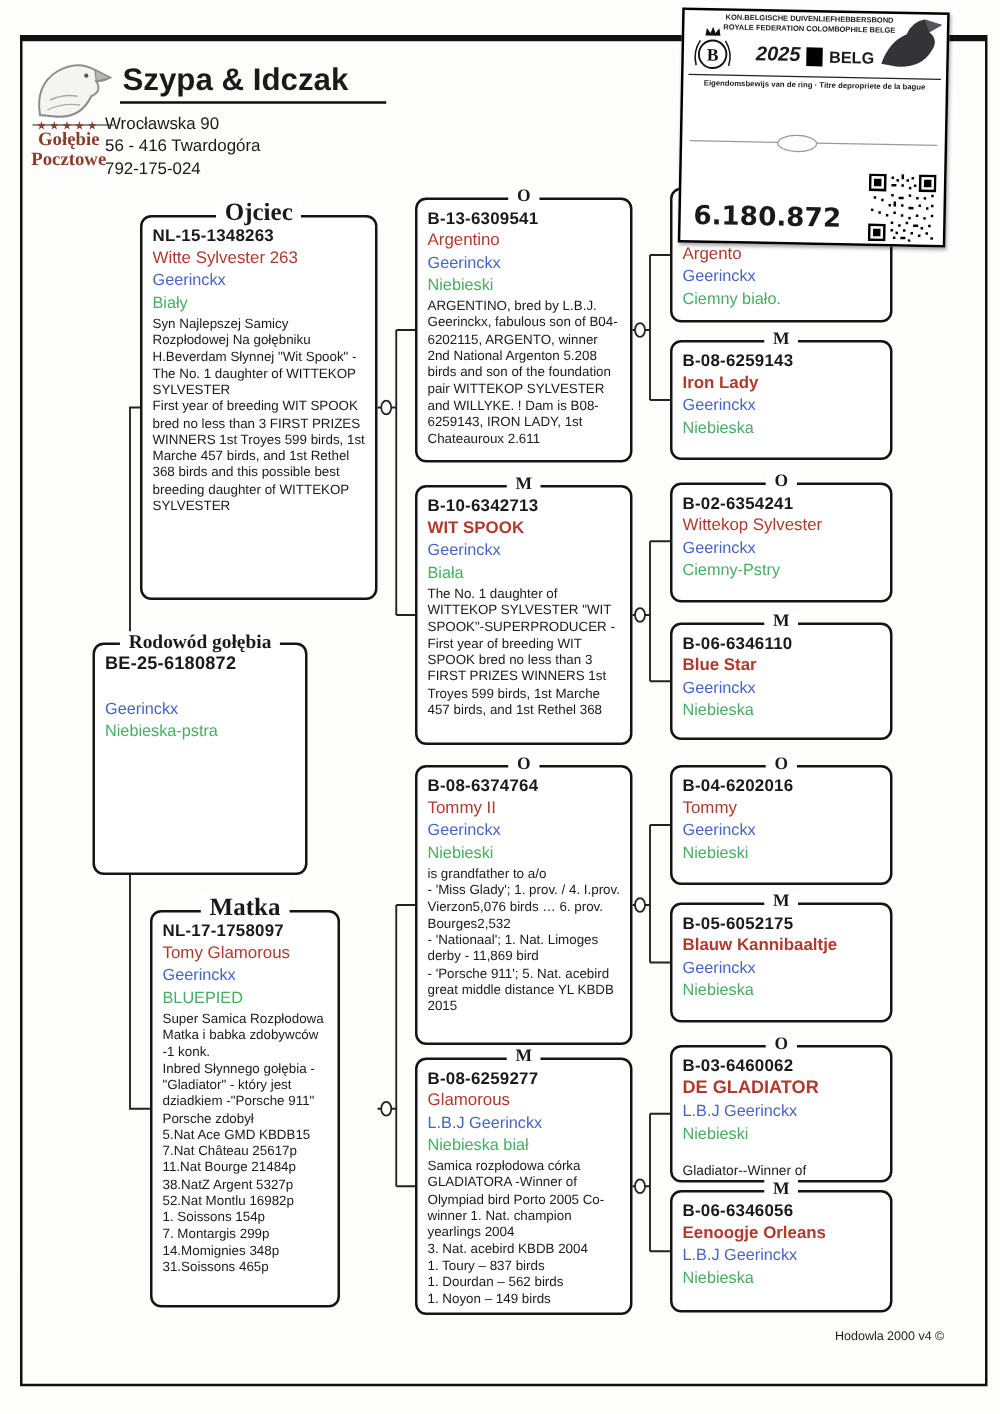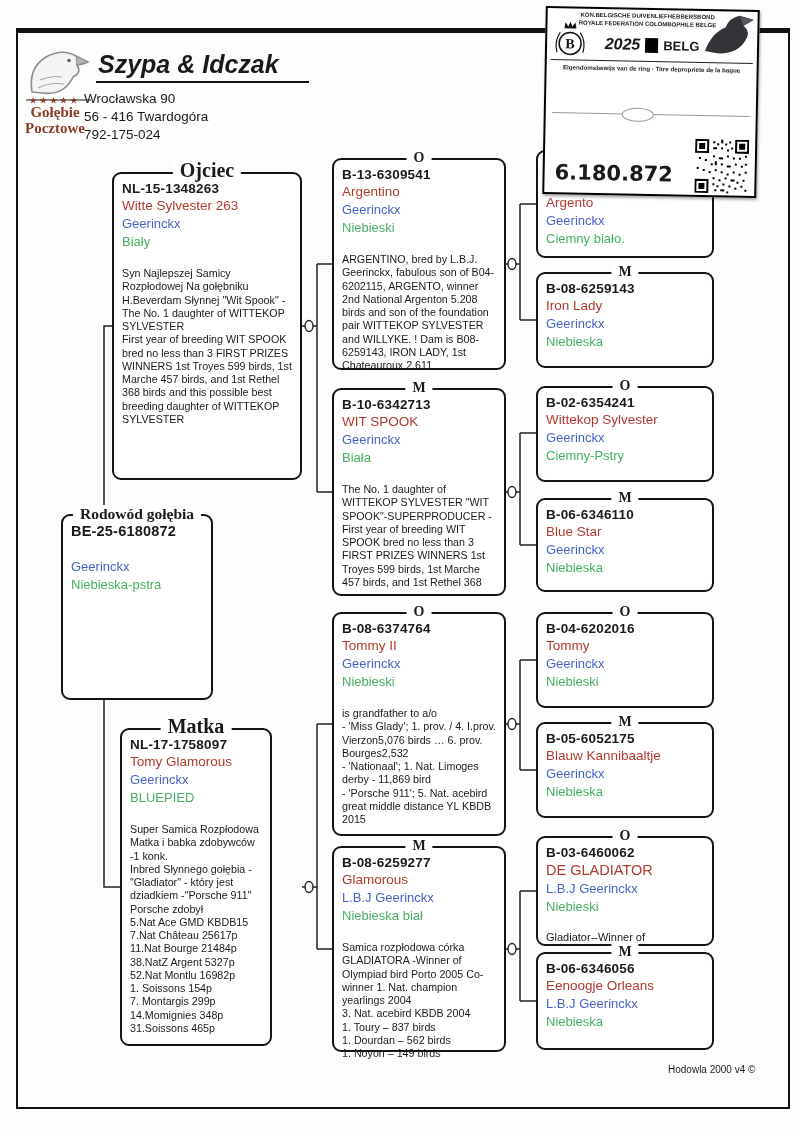--- a/index.html
+++ b/index.html
@@ -6,32 +6,32 @@
   body{width:800px;height:1131px;position:relative;background:#fdfdfb;font-family:"Liberation Sans",sans-serif;color:#1a1a1a;overflow:hidden;}
   .frame{position:absolute;left:16px;top:28px;width:770px;height:1074px;border:2px solid #101010;border-top-width:5px;pointer-events:none;z-index:0;}
   .connectors{position:absolute;left:0;top:0;z-index:1;}
   .pbox{position:absolute;background:#fff;border:2px solid #141414;border-radius:9px;box-sizing:border-box;padding:7px 8px 4px;z-index:2;}
   .tag{position:absolute;left:50%;transform:translateX(-50%);background:#fff;padding:0 7px;font-family:"Liberation Serif",serif;font-weight:bold;white-space:nowrap;}
   .tag.big{top:-15px;font-size:20px;}
   .tag.med{top:-11px;font-size:15.5px;}
   .tag.small{top:-10px;font-size:14px;}
   .ring{font-size:13.5px;font-weight:bold;letter-spacing:.2px;}
   .name{font-size:13.5px;color:#b03a2e;margin-top:2px;}
-  .name.bold{font-weight:normal;}
+  .name.bold{font-weight:bold;}
   .name.big{font-size:14.5px;}
   .breeder{font-size:13px;color:#4863c8;margin-top:3px;}
   .pcolor{font-size:13px;color:#46ae63;margin-top:3px;}
-  .desc{font-size:10.7px;line-height:1.24;margin-top:18px;white-space:pre-line;}
+  .desc{font-size:10.7px;line-height:1.24;margin-top:4px;white-space:pre-line;}
   .note{font-size:11px;margin-top:17px;}
   .subject .ring{font-size:14.5px;}
   .subject .breeder{margin-top:20px;}
   .subject .desc{font-size:11.5px;margin-top:9px;}
   .gg-first .ring{display:block;height:14px;margin-bottom:22px;}
   
-  .brand{position:absolute;left:96px;top:50px;font-size:25px;font-weight:bold;border-bottom:2.5px solid #111;padding:0 30px 2px 2px;z-index:2;font-style:italic;}
+  .brand{position:absolute;left:96px;top:50px;font-size:25px;font-weight:bold;border-bottom:2.5px solid #111;padding:0 30px 2px 2px;z-index:2;}
   .addr{position:absolute;left:84px;top:90px;font-size:13.5px;line-height:1.32;z-index:2;}
   .logo-block{position:absolute;left:8px;top:97px;width:94px;text-align:center;color:#8a3c2c;z-index:2;font-family:"Liberation Serif",serif;font-weight:bold;}
   .logo-block .stars{font-size:8px;letter-spacing:3px;line-height:1;}
   .logo-block .l1,.logo-block .l2{font-size:15px;line-height:1.05;}
   .eagle{position:absolute;left:24px;top:46px;z-index:2;}
   
   .sticker{position:absolute;left:544px;top:8px;width:214px;height:188px;background:#fff;border:2px solid #000;box-sizing:border-box;z-index:6;transform:rotate(1.1deg);box-shadow:1px 2px 3px rgba(0,0,0,.35);}
   .sticker .fed{margin-top:3px;text-align:center;font-size:6px;font-weight:bold;line-height:1.3;padding:0 40px 0 30px;}
   .sticker .year-row{position:absolute;left:0;top:26px;width:100%;display:flex;justify-content:center;align-items:center;gap:5px;}
   .sticker .year{font-size:16px;font-weight:bold;font-style:italic;}
@@ -120,21 +120,21 @@
     <rect width="27" height="27" fill="#fff"></rect>
     <g fill="#000">
       <path fill-rule="evenodd" d="M0,0h7v7h-7z M1,1v5h5v-5z M2,2h3v3h-3z"></path>
       <path fill-rule="evenodd" d="M20,0h7v7h-7z M21,1v5h5v-5z M22,2h3v3h-3z"></path>
       <path fill-rule="evenodd" d="M0,20h7v7h-7z M1,21v5h5v-5z M2,22h3v3h-3z"></path>
       <path d="M9,1h1v1h-1z M11,2h1v1h-1z M13,0h1v2h-1z M15,2h1v1h-1z M17,1h1v1h-1z M9,4h2v1h-2z M13,4h1v1h-1z M16,5h1v1h-1z M18,4h1v1h-1z M9,8h1v1h-1z M12,9h2v1h-2z M16,8h1v1h-1z M19,9h1v1h-1z M22,9h1v1h-1z M25,8h1v1h-1z M2,9h1v1h-1z M5,10h1v1h-1z M8,12h1v1h-1z M10,11h1v2h-1z M13,12h1v1h-1z M16,13h2v1h-2z M20,12h1v1h-1z M23,13h1v1h-1z M25,12h1v1h-1z M1,14h1v1h-1z M4,15h1v1h-1z M7,16h1v1h-1z M10,15h1v1h-1z M13,16h1v1h-1z M16,17h1v1h-1z M19,16h1v1h-1z M22,17h1v1h-1z M25,16h1v1h-1z M9,19h1v1h-1z M12,20h1v1h-1z M15,19h1v1h-1z M18,20h2v1h-2z M21,21h1v1h-1z M24,20h1v1h-1z M9,22h1v1h-1z M11,23h1v1h-1z M14,22h1v1h-1z M17,23h1v1h-1z M20,24h1v1h-1z M23,23h1v1h-1z M25,25h1v1h-1z M10,25h1v1h-1z M13,25h2v1h-2z M16,26h1v1h-1z"></path>
     </g>
   </svg>
 </div>
 
-<div class="pbox subject" style="left:61px;top:514px;width:152px;height:186px;z-index:3;">
+<div class="pbox subject" style="left:74px;top:514px;width:172px;height:186px;z-index:3;">
   <span class="tag med">Rodowód gołębia</span>
   <div class="ring">BE-25-6180872</div>
   <div class="breeder">Geerinckx</div>
   <div class="pcolor">Niebieska-pstra</div>
 </div>
 
 <div class="pbox" style="left:112px;top:172px;width:190px;height:308px">
   <span class="tag big">Ojciec</span>
   <div class="ring">NL-15-1348263</div>
   <div class="name">Witte Sylvester 263</div>

